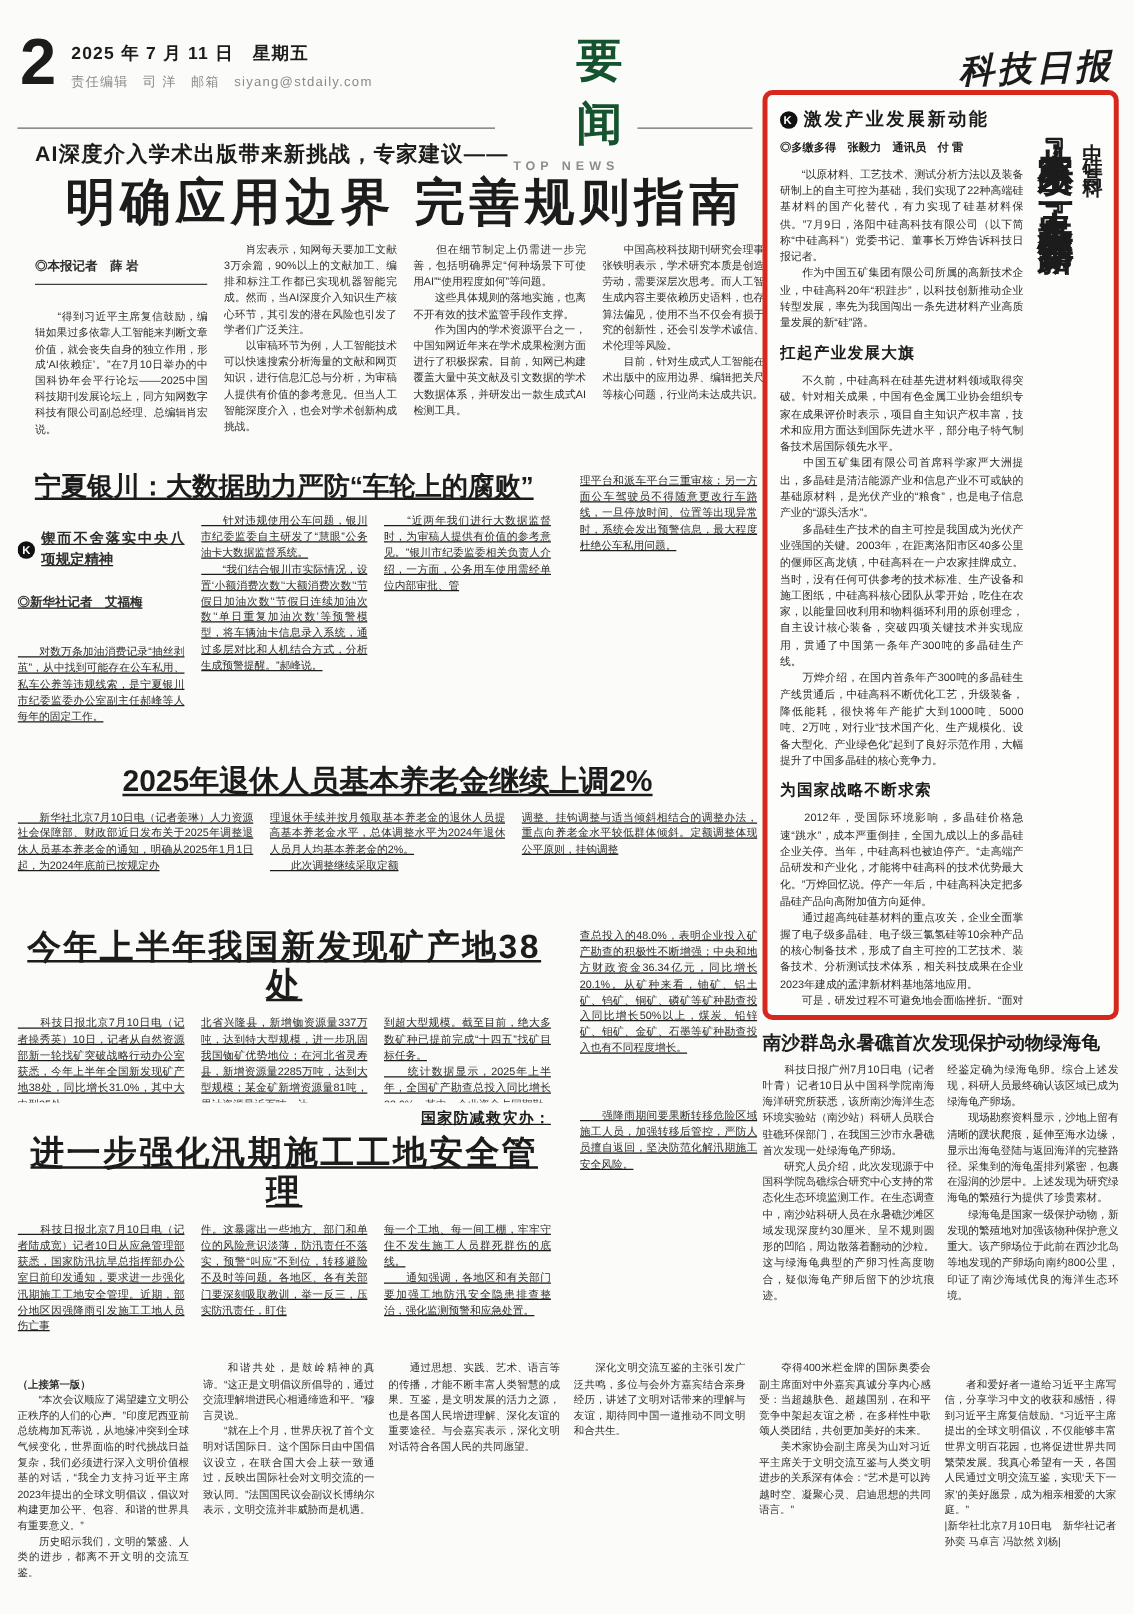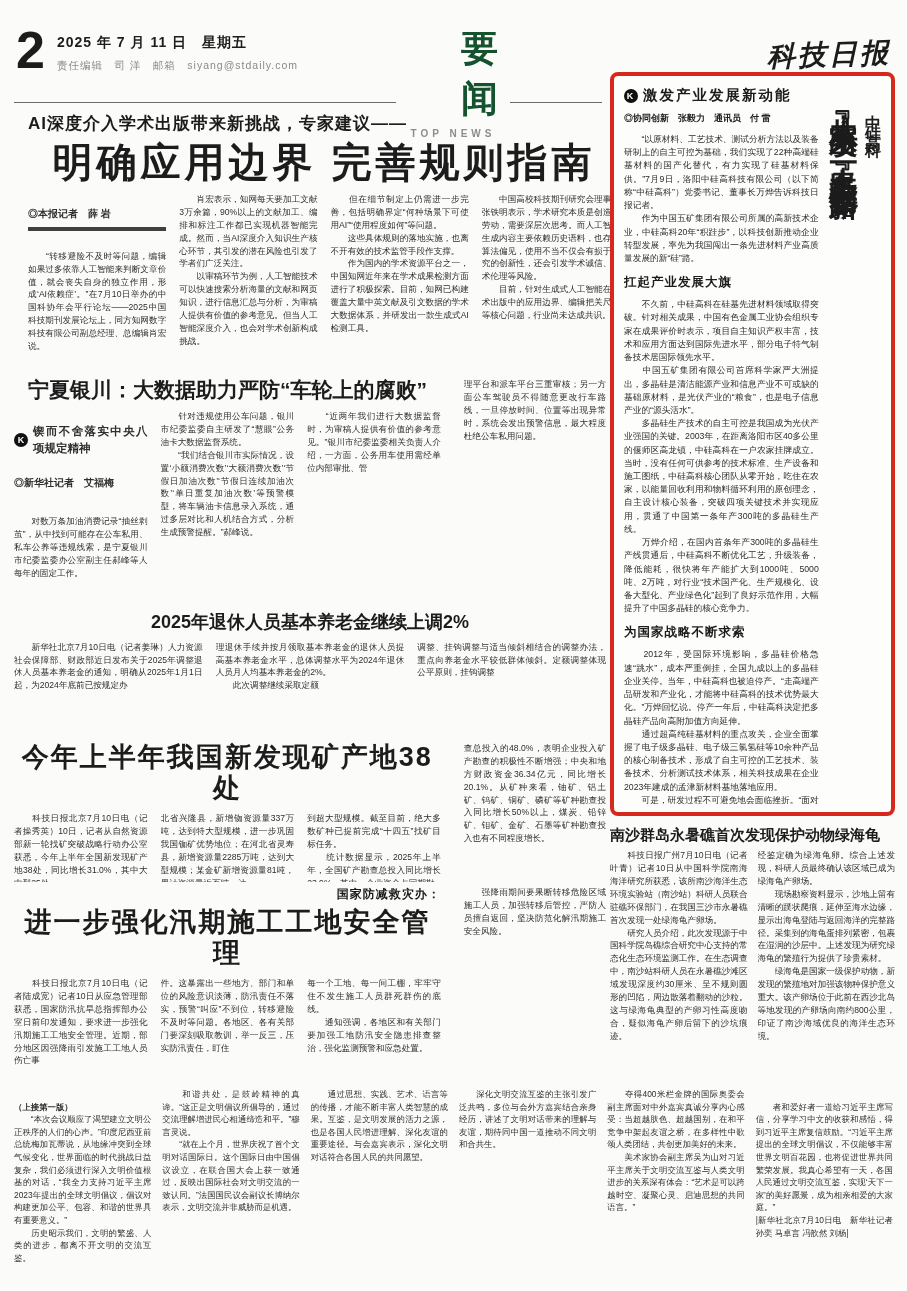--- a/index.html
+++ b/index.html
@@ -22,27 +22,27 @@
   .hline.right{left:510px;top:102px;width:92px;}
   .paperlogo{position:absolute;right:16px;top:36px;font-family:"Liberation Serif",serif;
     font-style:italic;font-weight:700;font-size:28px;letter-spacing:3px;transform:rotate(-2deg);}
   
   .art{position:absolute;overflow:hidden;}
   .kicker{font-size:17px;font-weight:700;letter-spacing:1px;}
   .bigtitle{font-weight:900;text-align:center;line-height:1.15;}
   .cols{display:flex;gap:13px;margin-top:8px;}
   .col{flex:1;font-size:8.6px;line-height:1.5;text-align:justify;color:#2e2e2e;
     white-space:pre-line;overflow:hidden;}
-  .byline{font-size:10px;font-weight:700;border-bottom:4px solid #404040;
+  .byline{font-size:10px;font-weight:700;border-bottom:1px solid #404040;
     padding-bottom:6px;margin-bottom:6px;white-space:normal;}
   .klogoline{display:flex;align-items:center;gap:5px;font-size:11.5px;font-weight:900;margin-bottom:5px;}
   .kmark{display:inline-block;width:14px;height:14px;border-radius:50%;background:#111;color:#fff;
     font-size:9px;font-weight:900;line-height:14px;text-align:center;flex:0 0 auto;}
   .sidecol{font-size:8.6px;line-height:1.5;text-align:justify;color:#2e2e2e;white-space:pre-line;overflow:hidden;}
-  .split{display:flex;gap:23px;}
+  .split{display:flex;gap:23px;text-decoration:underline;}
   .split .main3{flex:3;}
   .split .side1{flex:1;}
   
   .feature{position:absolute;left:610px;top:72px;width:285px;height:744px;box-sizing:border-box;
     border:4px solid #d7281e;border-radius:8px;background:#fdfdfc;padding:10px 8px 8px 10px;
     display:flex;overflow:hidden;}
   .fmain{flex:1;overflow:hidden;margin-right:7px;}
   .fkicker{display:flex;align-items:center;gap:5px;font-size:14.5px;font-weight:900;letter-spacing:2px;}
   .fbyline{font-size:9px;font-weight:700;margin:7px 0 8px 0;color:#222;}
   .fbody{font-size:8.7px;line-height:1.52;text-align:justify;color:#2b2b2b;white-space:pre-line;}
@@ -77,21 +77,21 @@
 <div class="hline left"></div>
 <div class="hline right"></div>
 <div class="paperlogo">科技日报</div>
 
 <div class="art" style="left:28px;top:112px;width:592px;height:262px;">
   <div class="kicker">AI深度介入学术出版带来新挑战，专家建议——</div>
   <div class="bigtitle" style="font-size:40px;letter-spacing:4px;margin-top:4px;">明确应用边界  完善规则指南</div>
   <div class="cols">
     <div class="col">
       <div class="byline">◎本报记者　薛 岩</div>
-      <span>　　“转移避险不及时等问题，编辑如果过多依靠人工智能来判断文章价值，就会丧失自身的独立作用，形成‘AI依赖症’。”在7月10日举办的中国科协年会平行论坛——2025中国科技期刊发展论坛上，同方知网数字科技有限公司副总经理、总编辑肖宏说。</span>
+      <span>　　“得到习近平主席复信鼓励，编辑如果过多依靠人工智能来判断文章价值，就会丧失自身的独立作用，形成‘AI依赖症’。”在7月10日举办的中国科协年会平行论坛——2025中国科技期刊发展论坛上，同方知网数字科技有限公司副总经理、总编辑肖宏说。</span>
     </div>
     <div class="col">　　肖宏表示，知网每天要加工文献3万余篇，90%以上的文献加工、编排和标注工作都已实现机器智能完成。然而，当AI深度介入知识生产核心环节，其引发的潜在风险也引发了学者们广泛关注。
 　　以审稿环节为例，人工智能技术可以快速搜索分析海量的文献和网页知识，进行信息汇总与分析，为审稿人提供有价值的参考意见。但当人工智能深度介入，也会对学术创新构成挑战。</div>
     <div class="col">　　但在细节制定上仍需进一步完善，包括明确界定“何种场景下可使用AI”“使用程度如何”等问题。
 　　这些具体规则的落地实施，也离不开有效的技术监管手段作支撑。
 　　作为国内的学术资源平台之一，中国知网近年来在学术成果检测方面进行了积极探索。目前，知网已构建覆盖大量中英文献及引文数据的学术大数据体系，并研发出一款生成式AI检测工具。</div>
     <div class="col">　　中国高校科技期刊研究会理事长张铁明表示，学术研究本质是创造性劳动，需要深层次思考。而人工智能生成内容主要依赖历史语料，也存在算法偏见，使用不当不仅会有损于研究的创新性，还会引发学术诚信、学术伦理等风险。
 　　目前，针对生成式人工智能在学术出版中的应用边界、编辑把关尺度等核心问题，行业尚未达成共识。</div>
   </div>
 </div>
@@ -114,21 +114,21 @@
         <div class="col">　　“近两年我们进行大数据监督时，为审稿人提供有价值的参考意见。”银川市纪委监委相关负责人介绍，一方面，公务用车使用需经单位内部审批、管</div>
       </div>
     </div>
     <div class="side1 sidecol">理平台和派车平台三重审核；另一方面公车驾驶员不得随意更改行车路线，一旦停放时间、位置等出现异常时，系统会发出预警信息，最大程度杜绝公车私用问题。</div>
   </div>
 </div>
 
 <div class="art" style="left:14px;top:612px;width:592px;height:126px;">
   <div class="split">
     <div class="main3">
-      <div class="bigtitle" style="font-size:18px;">2025年退休人员基本养老金继续上调2%</div>
+      <div class="bigtitle" style="font-size:24px;">2025年退休人员基本养老金继续上调2%</div>
       <div class="cols">
         <div class="col">　　新华社北京7月10日电（记者姜琳）人力资源社会保障部、财政部近日发布关于2025年调整退休人员基本养老金的通知，明确从2025年1月1日起，为2024年底前已按规定办</div>
         <div class="col">理退休手续并按月领取基本养老金的退休人员提高基本养老金水平，总体调整水平为2024年退休人员月人均基本养老金的2%。
 　　此次调整继续采取定额</div>
         <div class="col">调整、挂钩调整与适当倾斜相结合的调整办法，重点向养老金水平较低群体倾斜。定额调整体现公平原则，挂钩调整</div>
       </div>
     </div>
   </div>
 </div>
 
@@ -163,21 +163,21 @@
     <div class="side1 sidecol">　　强降雨期间要果断转移危险区域施工人员，加强转移后管控，严防人员擅自返回，坚决防范化解汛期施工安全风险。</div>
   </div>
 </div>
 
 <div class="feature">
   <div class="fmain">
     <div class="fkicker">
       <span class="kmark">K</span>
       <span>激发产业发展新动能</span>
     </div>
-    <div class="fbyline">◎协同创新　张毅力　通讯员　付 雷</div>
+    <div class="fbyline">◎多缴多得　张毅力　通讯员　付 雷</div>
     <div class="fbody">　　“以原材料、工艺技术、测试分析方法以及装备研制上的自主可控为基础，我们实现了22种高端硅基材料的国产化替代，有力实现了硅基材料保供。”7月9日，洛阳中硅高科技有限公司（以下简称“中硅高科”）党委书记、董事长万烨告诉科技日报记者。
 　　作为中国五矿集团有限公司所属的高新技术企业，中硅高科20年“积跬步”，以科技创新推动企业转型发展，率先为我国闯出一条先进材料产业高质量发展的新“硅”路。</div>
     <div class="fsub">扛起产业发展大旗</div>
     <div class="fbody">　　不久前，中硅高科在硅基先进材料领域取得突破。针对相关成果，中国有色金属工业协会组织专家在成果评价时表示，项目自主知识产权丰富，技术和应用方面达到国际先进水平，部分电子特气制备技术居国际领先水平。
 　　中国五矿集团有限公司首席科学家严大洲提出，多晶硅是清洁能源产业和信息产业不可或缺的基础原材料，是光伏产业的“粮食”，也是电子信息产业的“源头活水”。
 　　多晶硅生产技术的自主可控是我国成为光伏产业强国的关键。2003年，在距离洛阳市区40多公里的偃师区高龙镇，中硅高科在一户农家挂牌成立。当时，没有任何可供参考的技术标准、生产设备和施工图纸，中硅高科核心团队从零开始，吃住在农家，以能量回收利用和物料循环利用的原创理念，自主设计核心装备，突破四项关键技术并实现应用，贯通了中国第一条年产300吨的多晶硅生产线。
 　　万烨介绍，在国内首条年产300吨的多晶硅生产线贯通后，中硅高科不断优化工艺，升级装备，降低能耗，很快将年产能扩大到1000吨、5000吨、2万吨，对行业“技术国产化、生产规模化、设备大型化、产业绿色化”起到了良好示范作用，大幅提升了中国多晶硅的核心竞争力。</div>
     <div class="fsub">为国家战略不断求索</div>
     <div class="fbody">　　2012年，受国际环境影响，多晶硅价格急速“跳水”，成本严重倒挂，全国九成以上的多晶硅企业关停。当年，中硅高科也被迫停产。“走高端产品研发和产业化，才能将中硅高科的技术优势最大化。”万烨回忆说。停产一年后，中硅高科决定把多晶硅产品向高附加值方向延伸。
 　　通过超高纯硅基材料的重点攻关，企业全面掌握了电子级多晶硅、电子级三氯氢硅等10余种产品的核心制备技术，形成了自主可控的工艺技术、装备技术、分析测试技术体系，相关科技成果在企业2023年建成的孟津新材料基地落地应用。

